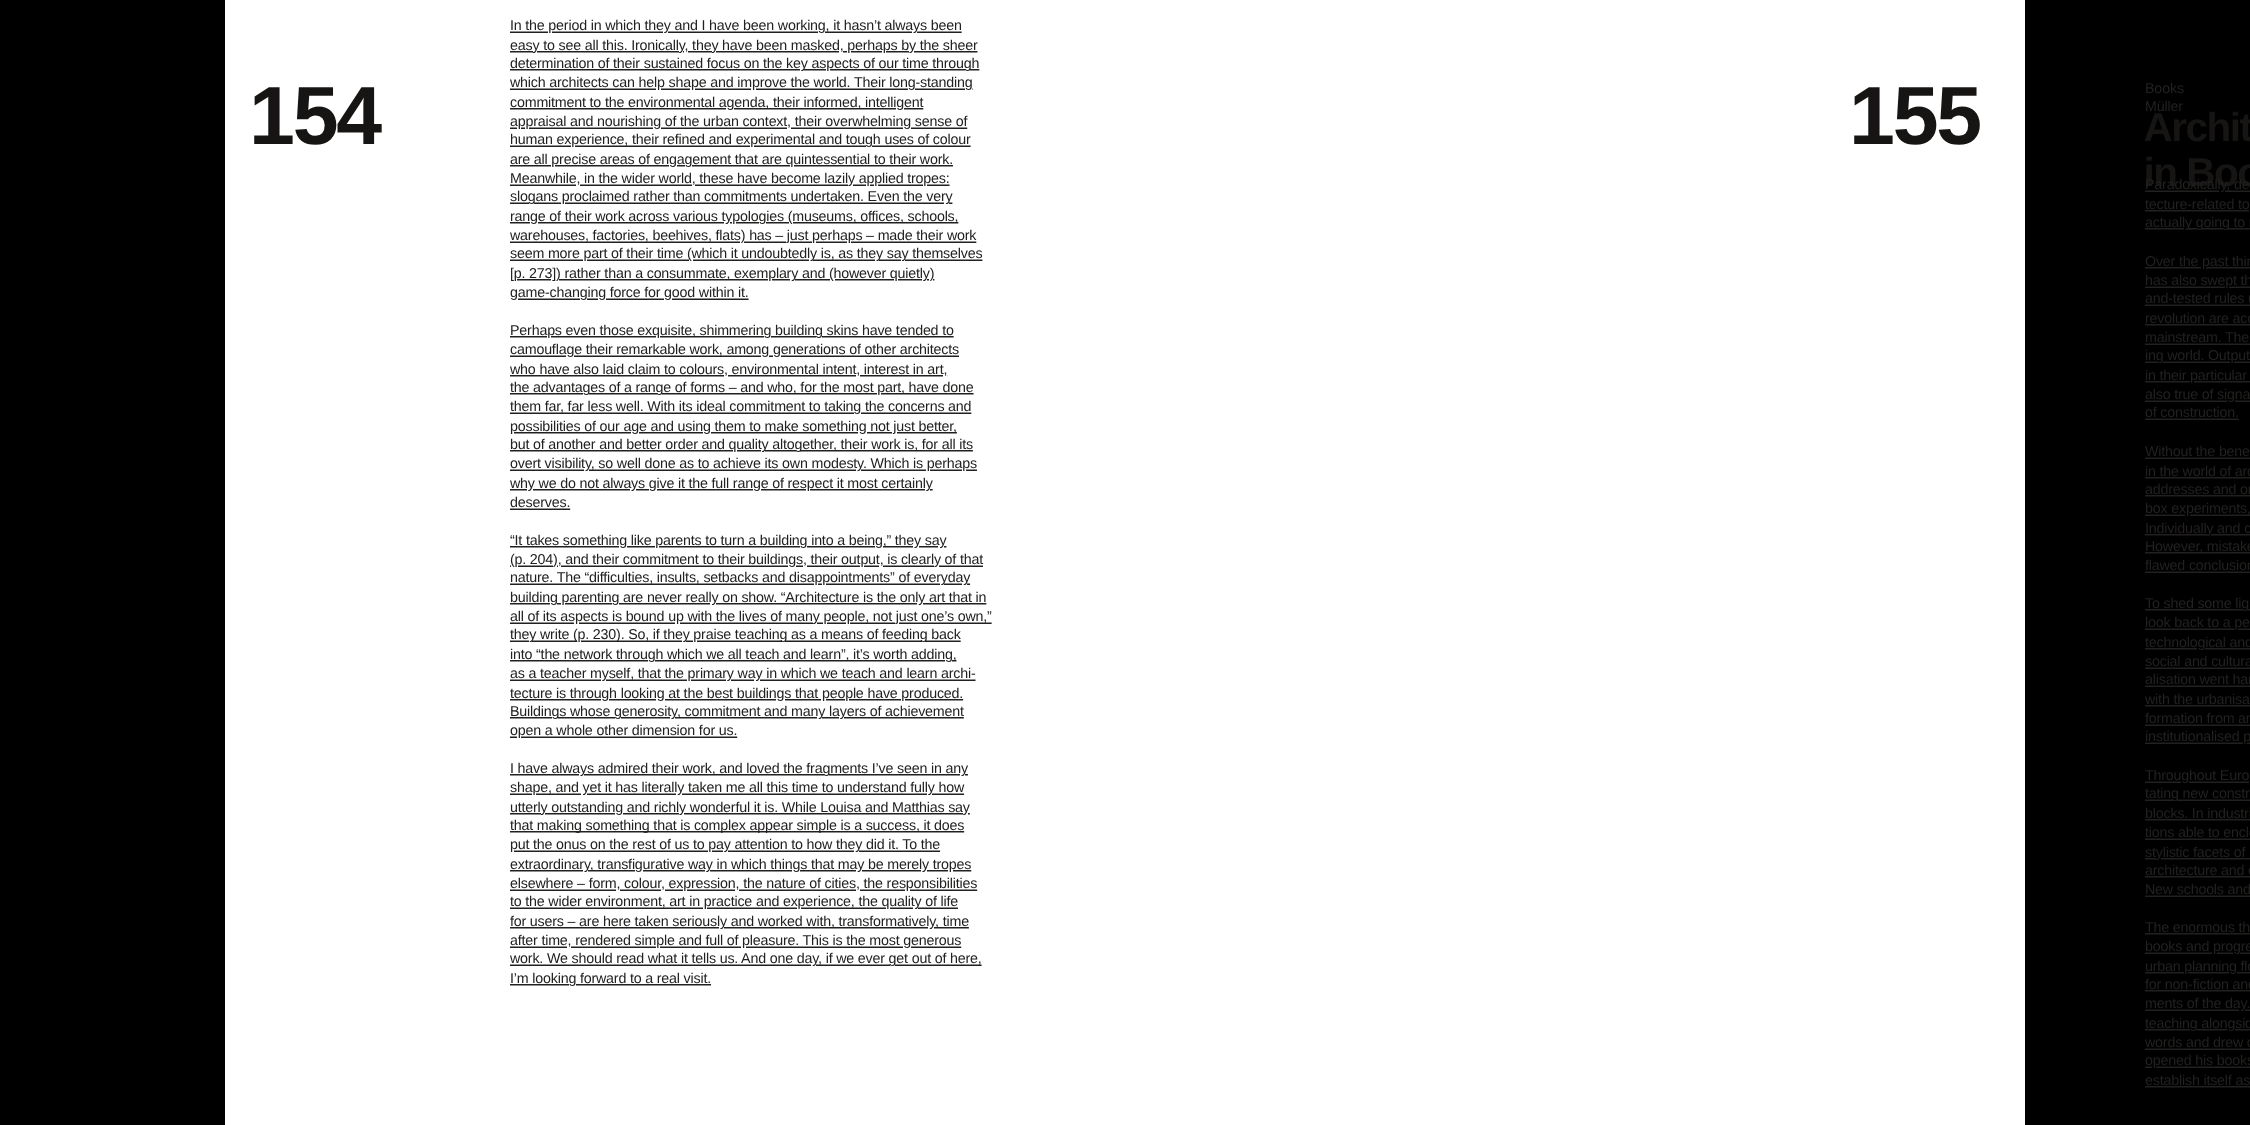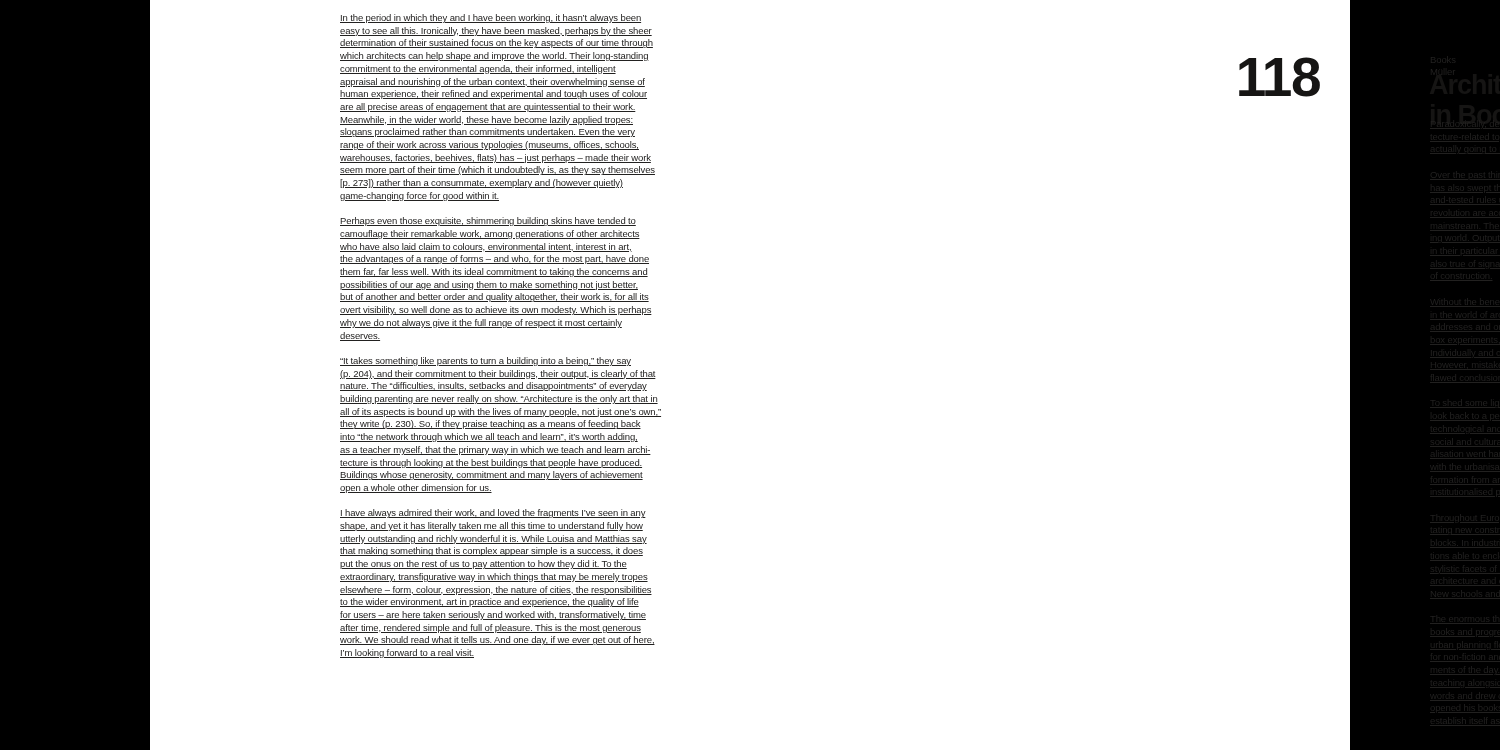--- a/index.html
+++ b/index.html
@@ -82,20 +82,21 @@
     color: #161514;
   }
 </style>
 </head>
 <body>
 
 <div class="stage">
   <div class="spread">
 
     <div class="page page-left">
+      <div class="folio folio-left">154</div>
       <div class="text-column col-left">
         <div class="para">In the period in which they and I have been working, it hasn’t always been
 easy to see all this. Ironically, they have been masked, perhaps by the sheer
 determination of their sustained focus on the key aspects of our time through
 which architects can help shape and improve the world. Their long-standing
 commitment to the environmental agenda, their informed, intelligent
 appraisal and nourishing of the urban context, their overwhelming sense of
 human experience, their refined and experimental and tough uses of colour
 are all precise areas of engagement that are quintessential to their work.
 Meanwhile, in the wider world, these have become lazily applied tropes:
@@ -137,21 +138,21 @@
 for users – are here taken seriously and worked with, transformatively, time
 after time, rendered simple and full of pleasure. This is the most generous
 work. We should read what it tells us. And one day, if we ever get out of here,
 I’m looking forward to a real visit.</div>
       </div>
     </div>
 
     <div class="page page-right">
       <div class="article-author">Books Müller</div>
       <div class="article-title">Architecture in Books</div>
-      <div class="folio folio-right">118</div>
+      <div class="folio folio-right">155</div>
       <div class="text-column col-right">
         <div class="para">Paradoxically, despite all the media transformations, more books on archi-
 tecture-related topics are being published today than ever before. Who is
 actually going to read them?</div>
         <div class="para">Over the past thirty years, the paradigm shift brought about by digitisation
 has also swept through architecture and the world of books, turning tried-
 and-tested rules upside down. Capitalist megalomania and the digital
 revolution are accelerating globalisation and making the book market more
 mainstream. The need for volume poses a threat to diversity in the publish-
 ing world. Output from independent publishers, valiantly holding their own

